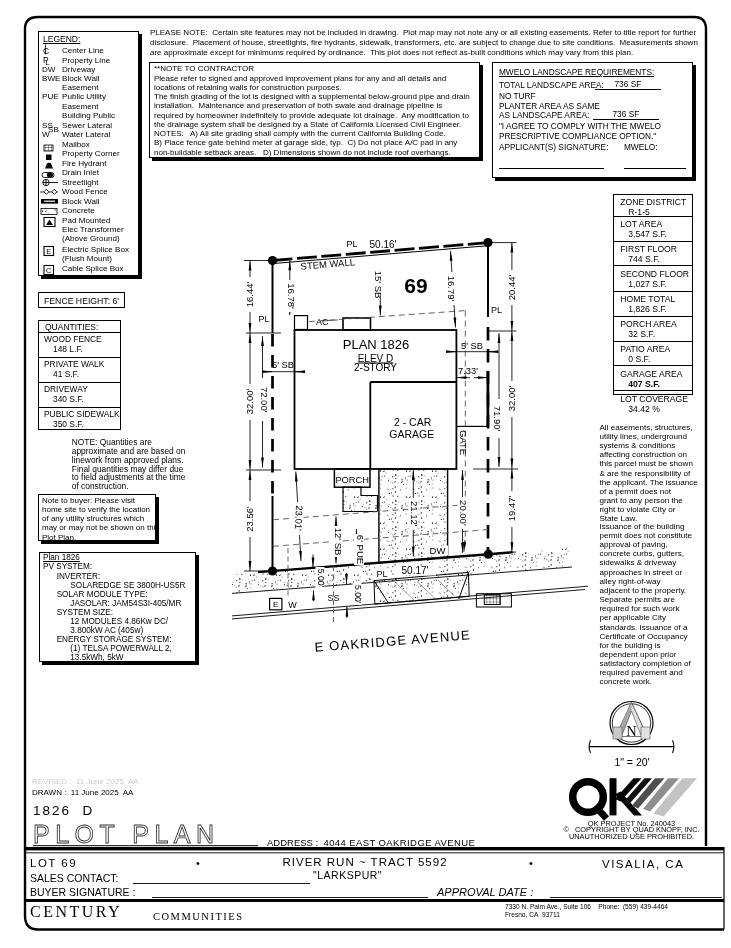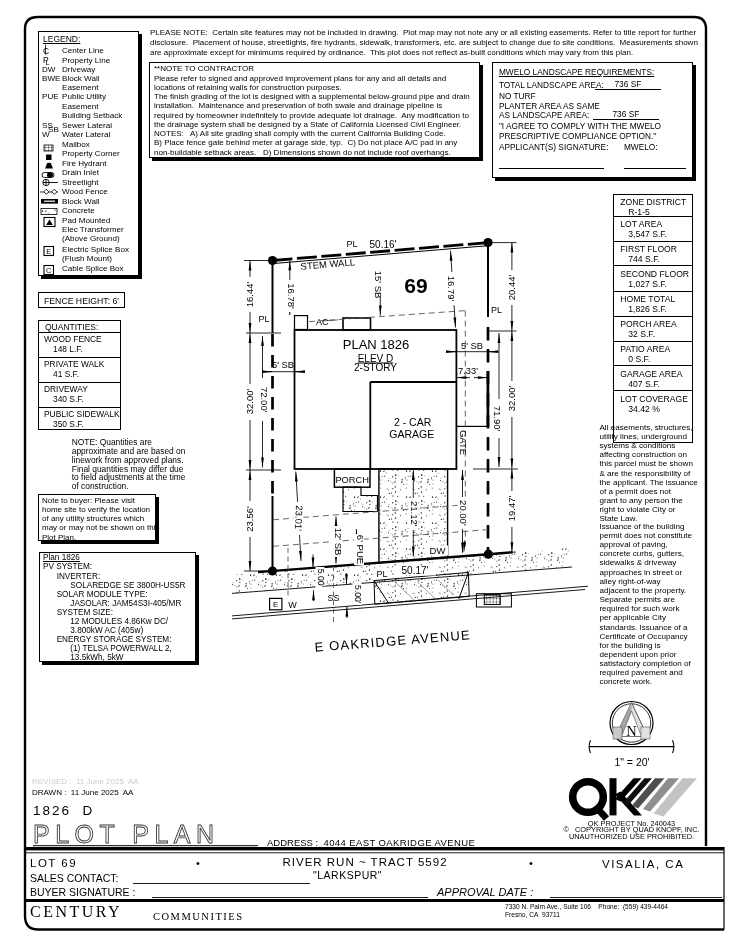--- a/index.html
+++ b/index.html
@@ -290,21 +290,21 @@
 <div class="a" style="left:62px;top:55.5px;">Property Line</div>
 <div class="a" style="left:42px;top:64.6px;">DW</div>
     <div class="a" style="left:62px;top:64.6px;">Driveway</div>
 <div class="a" style="left:42px;top:74.1px;">BWE</div>
     <div class="a" style="left:62px;top:74.1px;">Block Wall</div>
 <div class="a" style="left:62px;top:83.2px;">Easement</div>
 <div class="a" style="left:42px;top:92.4px;">PUE</div>
     <div class="a" style="left:62px;top:92.4px;">Public Utility</div>
 <div class="a" style="left:62px;top:101.8px;">Easement</div>
 <div class="a" style="left:42px;top:125px;padding-left:6px;">SB</div>
-    <div class="a" style="left:62px;top:111px;">Building Setback</div>
+    <div class="a" style="left:62px;top:111px;">Building Public</div>
 <div class="a" style="left:42px;top:120.7px;">SS</div>
     <div class="a" style="left:62px;top:120.7px;">Sewer Lateral</div>
 <div class="a" style="left:42px;top:130.2px;">W</div>
     <div class="a" style="left:62px;top:130.2px;">Water Lateral</div>
 <div class="a" style="left:62px;top:139.9px;">Mailbox</div>
 <div class="a" style="left:62px;top:149.4px;">Property Corner</div>
 <div class="a" style="left:62px;top:158.8px;">Fire Hydrant</div>
 <div class="a" style="left:62px;top:168px;">Drain Inlet</div>
 <div class="a" style="left:62px;top:177.7px;">Streetlight</div>
 <div class="a" style="left:62px;top:187.2px;">Wood Fence</div>
@@ -371,29 +371,29 @@
             SOLAREDGE SE 3800H-US5R
       SOLAR MODULE TYPE:
             JASOLAR: JAM54S3I-405/MR
       SYSTEM SIZE:
             12 MODULES 4.86Kw DC/
             3.800kW AC (405w)
       ENERGY STORAGE SYSTEM:
             (1) TELSA POWERWALL 2,
             13.5kWh, 5kW</div>
 
-<div id="zone" class="a" style="left:613.3px;top:194.4px;width:80.1px;height:249px;border:1.3px solid #000;font-size:8.6px;">
+<div id="zone" class="a" style="left:613.3px;top:194.4px;width:80.1px;height:201px;border:1.3px solid #000;font-size:8.6px;">
 <div style="height:21.3px;border-bottom:1.2px solid #000;padding:1.5px 0 0 6px;">ZONE DISTRICT<br><span style="margin-left:8px;">R-1-5</span></div>
 <div style="height:25px;border-bottom:1.2px solid #000;padding:2.5px 0 0 6px;">LOT AREA<br><span style="margin-left:8px;">3,547 S.F.</span></div>
 <div style="height:24.8px;border-bottom:1.2px solid #000;padding:2.5px 0 0 6px;">FIRST FLOOR<br><span style="margin-left:8px;">744 S.F.</span></div>
 <div style="height:25.5px;border-bottom:1.2px solid #000;padding:2.5px 0 0 6px;">SECOND FLOOR<br><span style="margin-left:8px;">1,027 S.F.</span></div>
 <div style="height:25px;border-bottom:1.2px solid #000;padding:2.5px 0 0 6px;">HOME TOTAL<br><span style="margin-left:8px;">1,826 S.F.</span></div>
 <div style="height:24.7px;border-bottom:1.2px solid #000;padding:2.5px 0 0 6px;">PORCH AREA<br><span style="margin-left:8px;">32 S.F.</span></div>
 <div style="height:24.7px;border-bottom:1.2px solid #000;padding:2.5px 0 0 6px;">PATIO AREA<br><span style="margin-left:8px;">0 S.F.</span></div>
-<div style="height:25px;border-bottom:1.2px solid #000;padding:2.5px 0 0 6px;">GARAGE AREA<br><span style="margin-left:8px;">407 S.F.</span></div>
+<div style="height:25px;border-bottom:1.2px solid #000;padding:2.5px 0 0 6px;">GARAGE AREA<br><span style="margin-left:8px;font-weight:bold;">407 S.F.</span></div>
 <div style="height:25px;padding:2.5px 0 0 6px;">LOT COVERAGE<br><span style="margin-left:8px;">34.42 %</span></div>
 </div>
 
 <div class="a" style="left:599.4px;top:422.8px;font-size:8.1px;line-height:9.15px;white-space:nowrap;">All easements, structures,<br>utility lines, underground<br>systems &amp; conditions<br>affecting construction on<br>this parcel must be shown<br>&amp; are the responsibility of<br>the applicant. The issuance<br>of a permit does not<br>grant to any person the<br>right to violate City or<br>State Law.</div>
 <div class="a" style="left:599.4px;top:521.8px;font-size:8.1px;line-height:9.15px;white-space:nowrap;">Issuance of the building<br>permit does not constitute<br>approval of paving,<br>concrete curbs, gutters,<br>sidewalks &amp; driveway<br>approaches in street or<br>alley right-of-way<br>adjacent to the property.<br>Separate permits are<br>required for such work<br>per applicable City<br>standards. Issuance of a<br>Certificate of Occupancy<br>for the building is<br>dependent upon prior<br>satisfactory completion of<br>required pavement and<br>concrete work.</div>
 
 <div class="a" style="left:561px;top:820.5px;width:141px;font-size:7.4px;line-height:6.9px;text-align:center;">QK PROJECT No. 240043<br>©&nbsp;&nbsp; COPYRIGHT BY QUAD KNOPF, INC.<br>UNAUTHORIZED USE PROHIBITED.</div>
 
 <div class="a" style="left:32px;top:776.8px;font-size:8px;color:#ccc;">REVISED :&nbsp; 11 June 2025&nbsp; AA</div>
 <div class="a" style="left:32px;top:787.8px;font-size:8px;">DRAWN :&nbsp; 11 June 2025&nbsp; AA</div>

